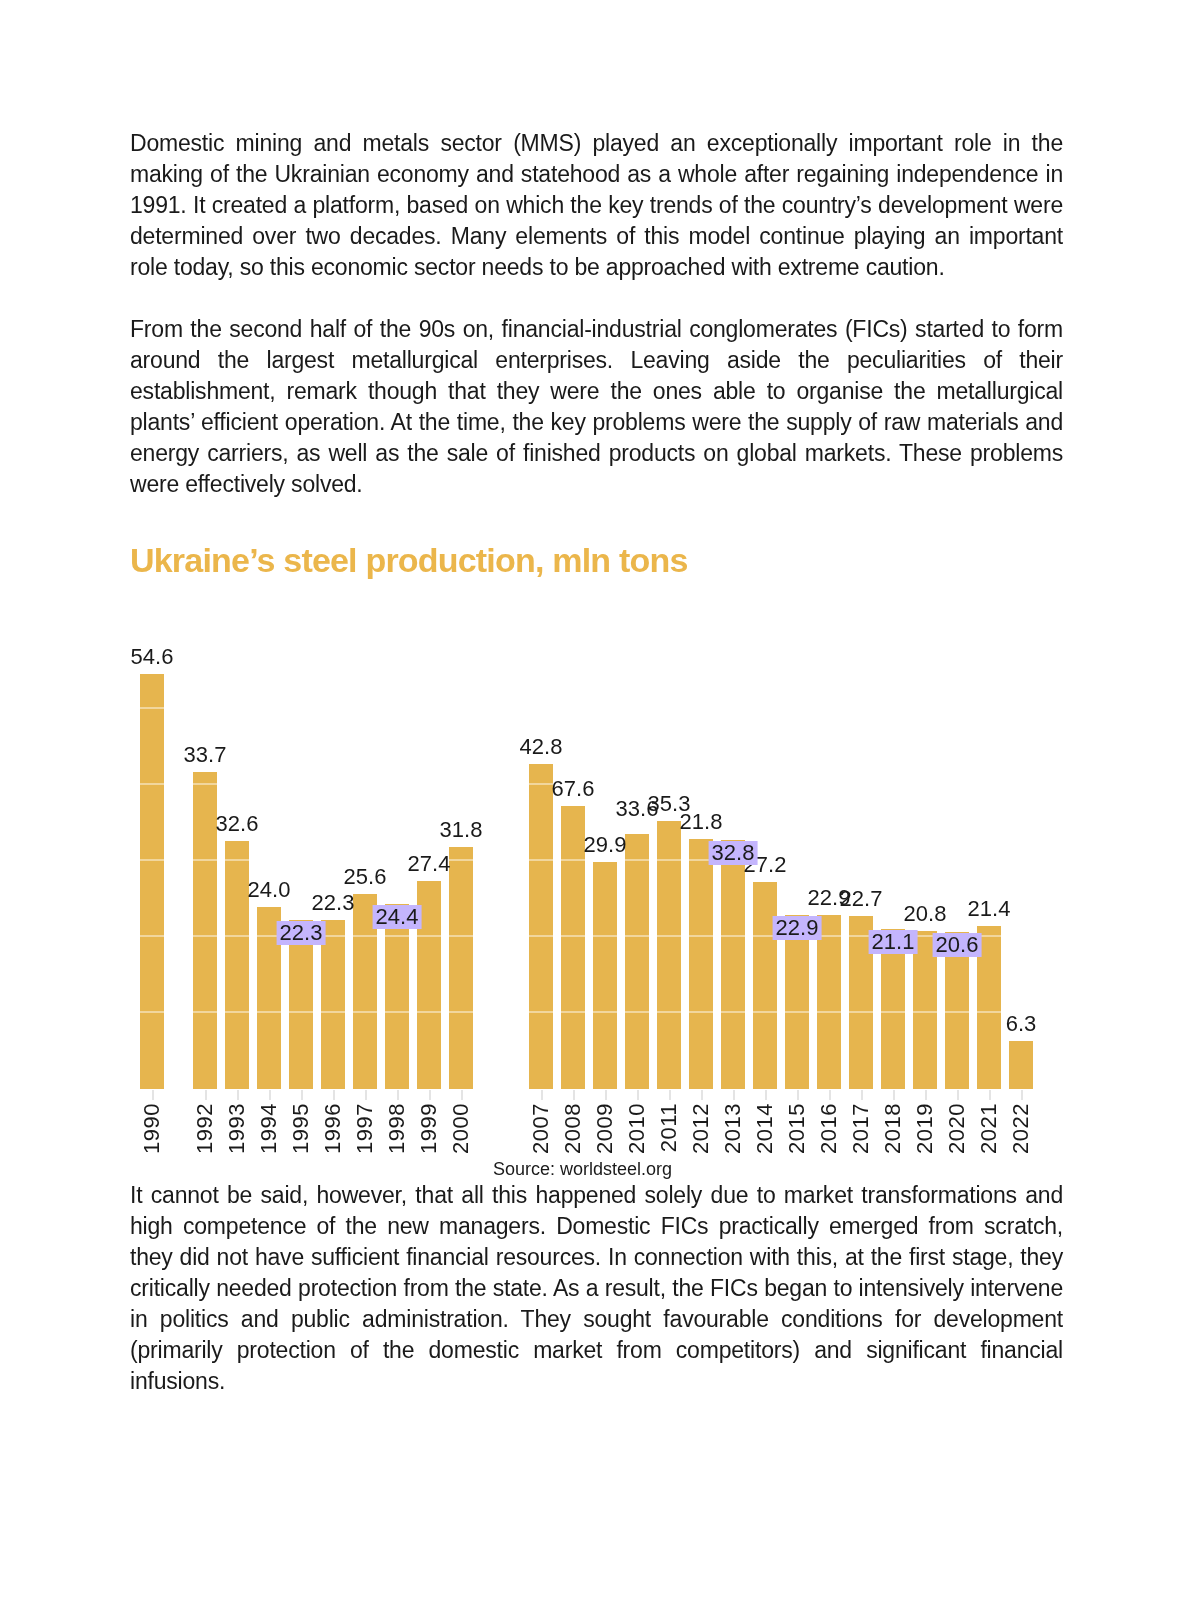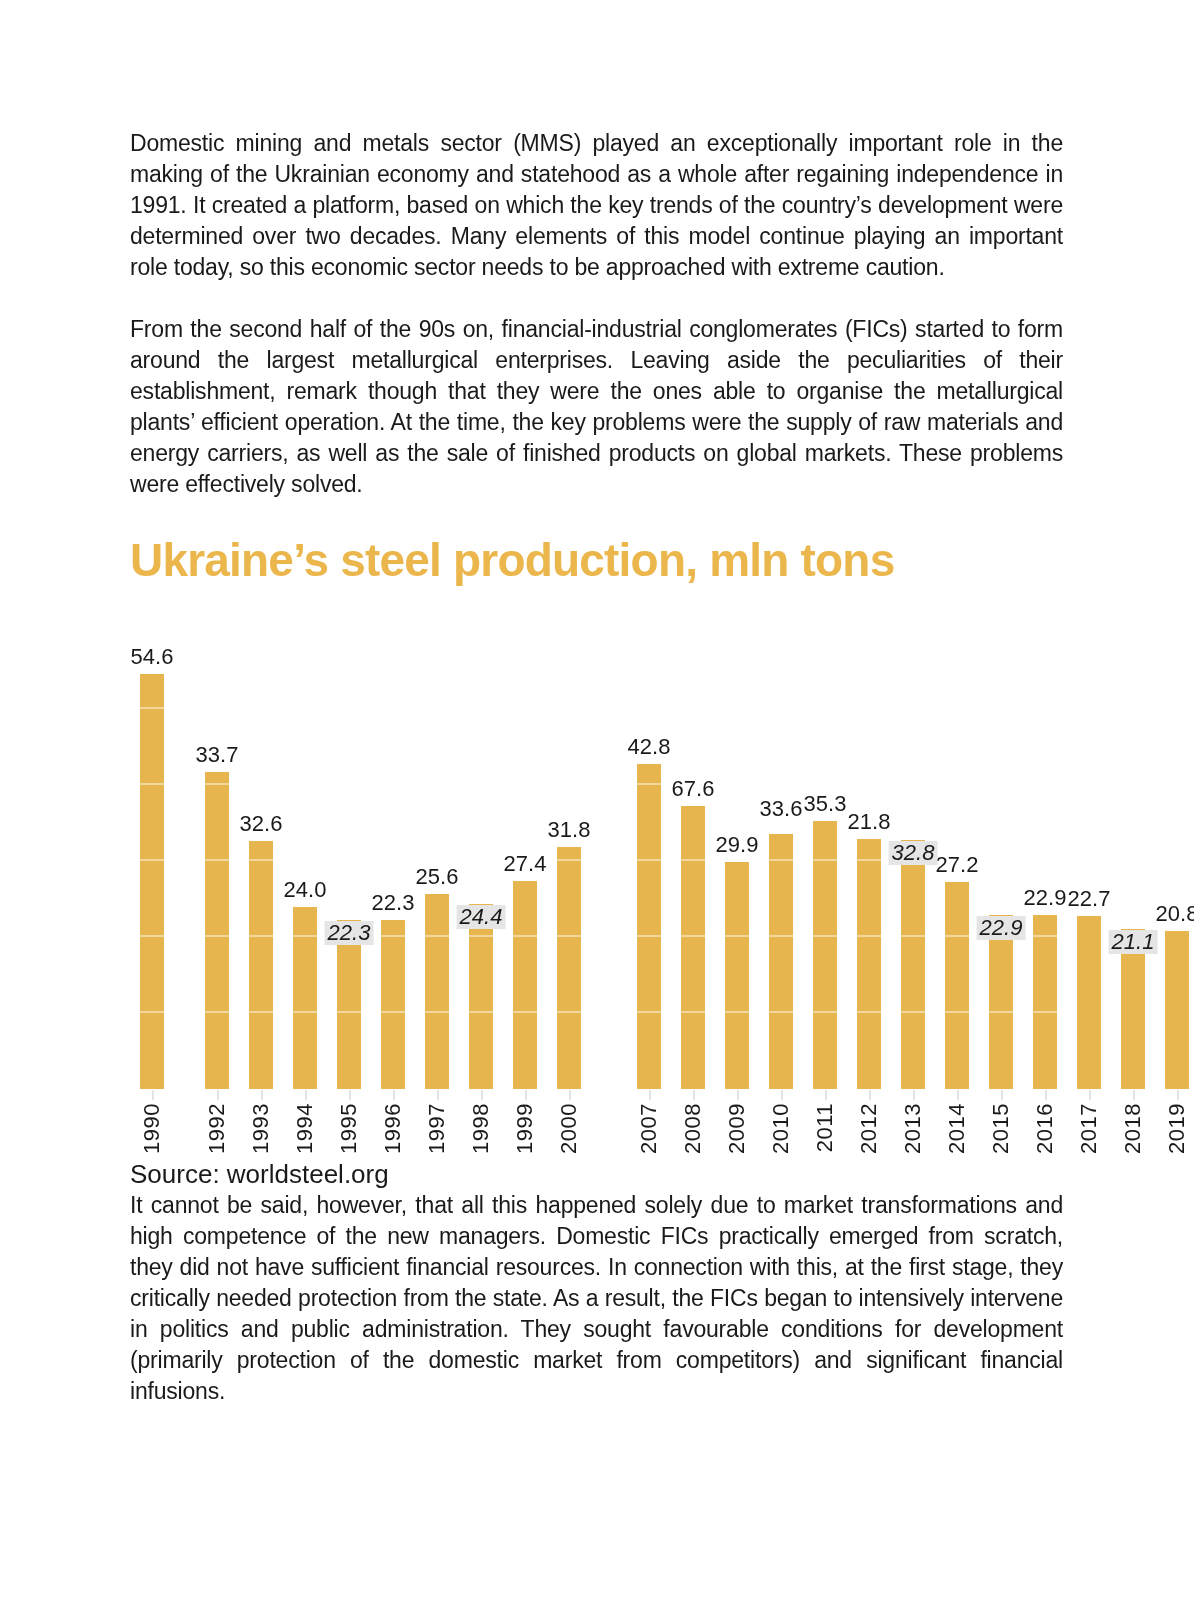--- a/index.html
+++ b/index.html
@@ -14,40 +14,40 @@
   }
   p.body-text {
     font-size: 23px;
     line-height: 31px;
     letter-spacing: -0.2px;
     text-align: justify;
     margin: 0 0 31px 0;
   }
   h2.chart-title {
     margin: 37px 0 0 0;
-    font-size: 46px;
+    font-size: 34px;
     line-height: 46px;
     font-weight: 800;
     letter-spacing: -0.8px;
     color: #EBB64B;
   }
   .chart-wrap { position: relative; }
   .plot {
     margin-top: 88px;
     height: 415px;
     position: relative;
     display: flex;
     align-items: flex-end;
     gap: 56px;
     padding-left: 10px;
   }
   .bar-group {
     display: flex;
     align-items: flex-end;
-    gap: 20px;
+    gap: 8px;
     height: 100%;
     position: relative;
   }
   .bar-slot {
     width: 24px;
     height: 100%;
     position: relative;
     display: flex;
     align-items: flex-end;
     justify-content: center;
@@ -64,24 +64,23 @@
     position: absolute;
     left: 50%;
     transform: translateX(-50%);
     font-size: 22px;
     line-height: 24px;
     white-space: nowrap;
     color: #1a1a1a;
     z-index: 2;
   }
   .val-label.low {
-    background: #e5e5e5;
+    background: #c4b5fd;
     padding: 0 3px;
     z-index: 3;
-    font-style: italic;
   }
   .gridline {
     position: absolute;
     left: 0; right: 0;
     height: 2px;
     background: rgba(255,255,255,0.45);
     z-index: 1;
     pointer-events: none;
   }
   .axis-tick {
@@ -98,23 +97,23 @@
     left: 50%;
     writing-mode: vertical-rl;
     transform: translateX(-50%) rotate(180deg);
     font-size: 22px;
     letter-spacing: 0.5px;
     color: #1a1a1a;
     white-space: nowrap;
   }
   .source-line {
     margin-top: 70px;
-    text-align: left;
+    text-align: center;
     padding-right: 28px;
-    font-size: 26px;
+    font-size: 18px;
     color: #1a1a1a;
   }
   .after-chart { margin-top: 30px; }
 </style>
 </head>
 <body>
 
 <p class="body-text">Domestic mining and metals sector (MMS) played an exceptionally important role in the making of the Ukrainian economy and statehood as a whole after regaining independence in 1991. It created a platform, based on which the key trends of the country’s development were determined over two decades. Many elements of this model continue playing an important role today, so this economic sector needs to be approached with extreme caution.</p>
 
 <p class="body-text">From the second half of the 90s on, financial-industrial conglomerates (FICs) started to form around the largest metallurgical enterprises. Leaving aside the peculiarities of their establishment, remark though that they were the ones able to organise the metallurgical plants’ efficient operation. At the time, the key problems were the supply of raw materials and energy carriers, as well as the sale of finished products on global markets. These problems were effectively solved.</p>

